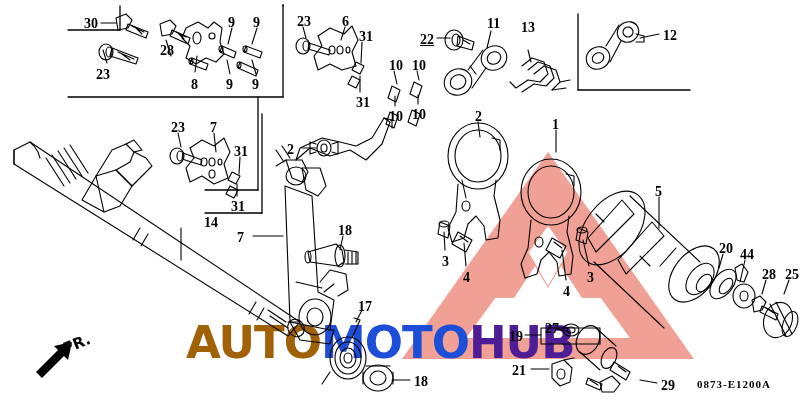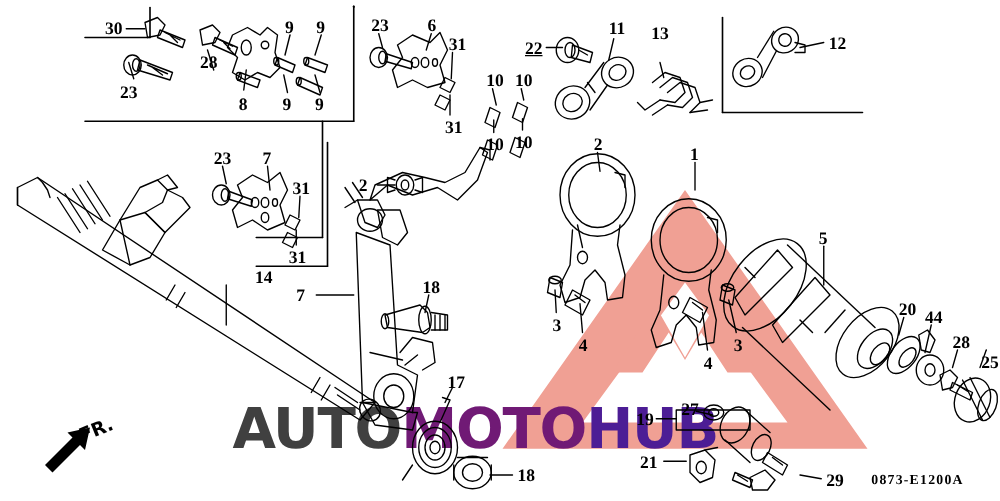--- a/index.html
+++ b/index.html
@@ -41,21 +41,21 @@
 <div id="diagram">
 
   <svg class="wm" id="wm-triangle" viewBox="0 0 300 215">
     <path d="M150 4 L296 211 L4 211 Z
              M150 78 L232 190 L68 190 Z" fill="#f0a094" fill-rule="evenodd"></path>
     <path d="M92 150 L126 96 L150 138 L174 96 L208 150 L184 150
              L163 118 L150 140 L137 118 L116 150 Z" fill="#f0a094"></path>
   </svg>
 
   <div class="wm" id="wm-text">
-    <span style="color:#404040">AUTO</span><span style="color:#701a75">MOTO</span><span style="color:#4c1d95">HUB</span>
+    <span style="color:#a16207">AUTO</span><span style="color:#1d4ed8">MOTO</span><span style="color:#4c1d95">HUB</span>
   </div>
 
   <svg id="art" viewBox="0 0 800 401">
     <g fill="none" stroke="#000" stroke-width="1.1" stroke-linecap="round" stroke-linejoin="round">
 
       <g stroke-width="1.3">
         <path d="M120 30 L120 6"></path>
         <path d="M68 30 L120 30"></path>
         <path d="M283 5 L283 97"></path>
         <path d="M68 97 L283 97"></path>
@@ -481,21 +481,21 @@
       <div class="lbl" style="left: 338px; top: 224px;">18</div>
       <div class="lbl" style="left: 358px; top: 300px;">17</div>
       <div class="lbl" style="left: 442px; top: 255px;">3</div>
       <div class="lbl" style="left: 463px; top: 271px;">4</div>
       <div class="lbl" style="left: 655px; top: 185px;">5</div>
       <div class="lbl" style="left: 587px; top: 271px;">3</div>
       <div class="lbl" style="left: 563px; top: 285px;">4</div>
       <div class="lbl" style="left: 719px; top: 242px;">20</div>
       <div class="lbl" style="left: 740px; top: 248px;">44</div>
       <div class="lbl" style="left: 762px; top: 268px;">28</div>
-      <div class="lbl" style="left: 785px; top: 284px;">25</div>
+      <div class="lbl" style="left: 785px; top: 268px;">25</div>
       <div class="lbl" style="left: 509px; top: 330px;">19</div>
       <div class="lbl" style="left: 545px; top: 322px;">27</div>
       <div class="lbl" style="left: 512px; top: 364px;">21</div>
       <div class="lbl" style="left: 661px; top: 379px;">29</div>
       <div class="lbl" style="left: 414px; top: 375px;">18</div>
     </div>
 
   <div id="code">0873-E1200A</div>
 </div>
 

